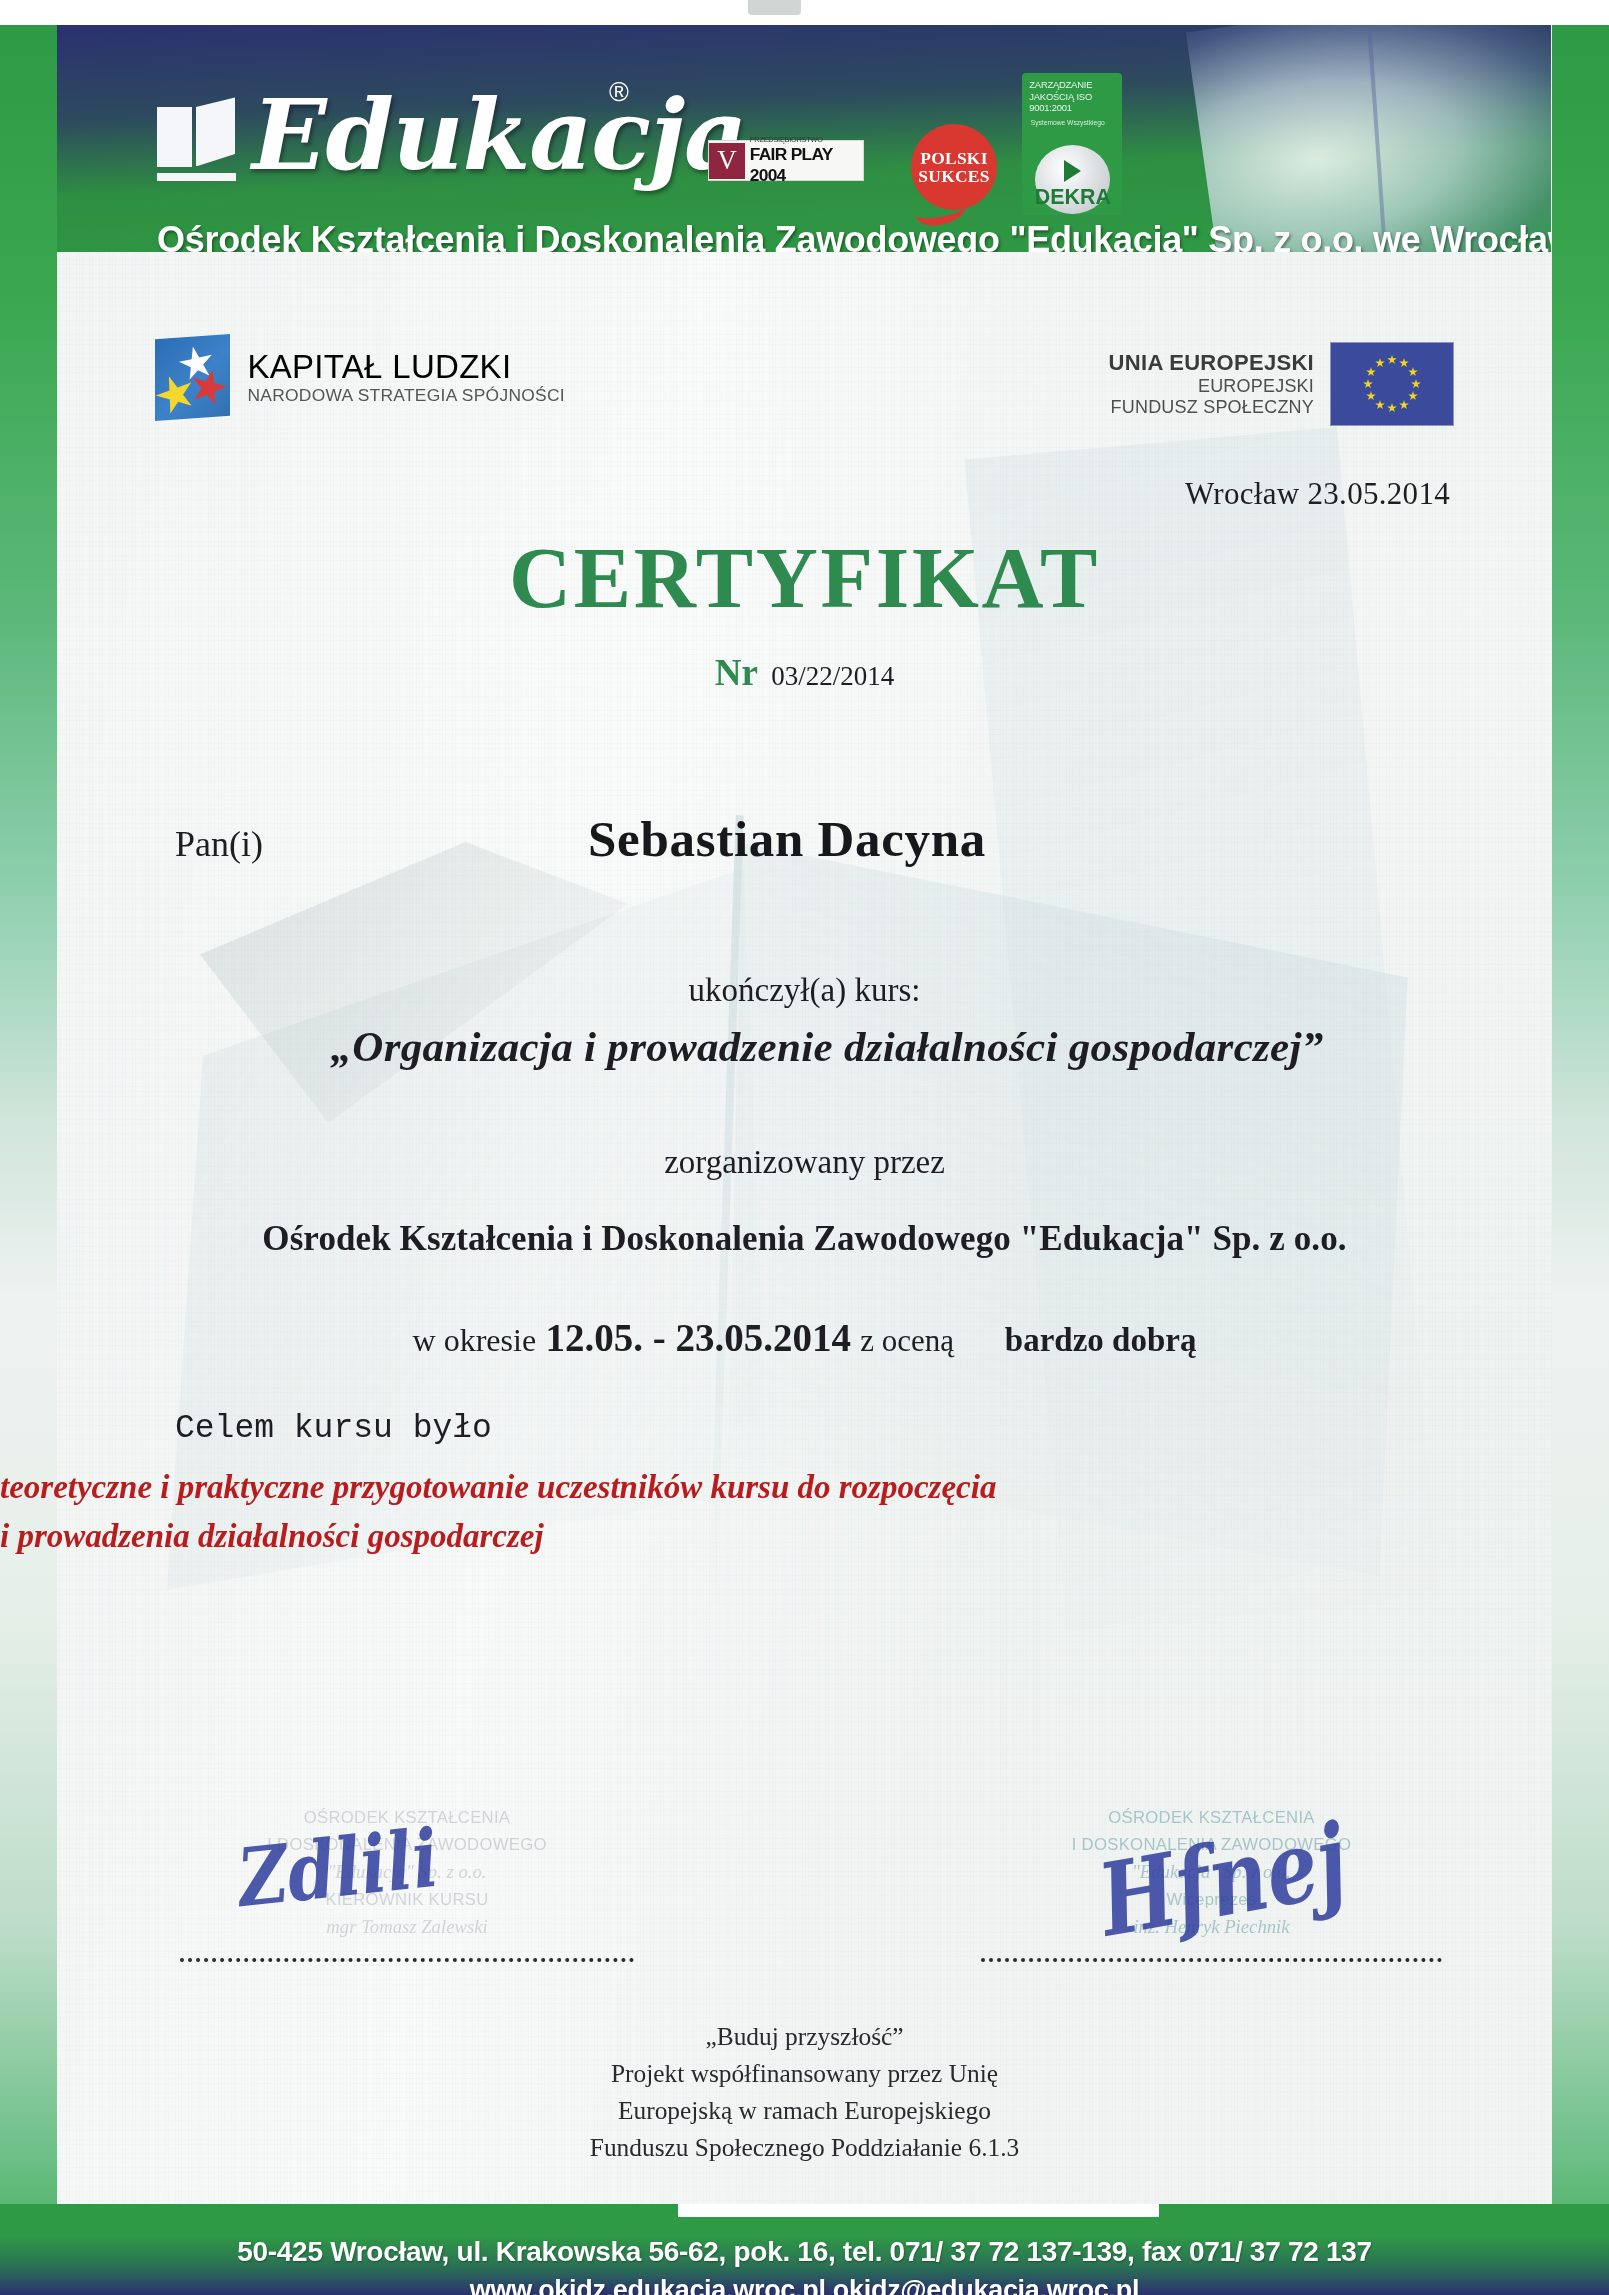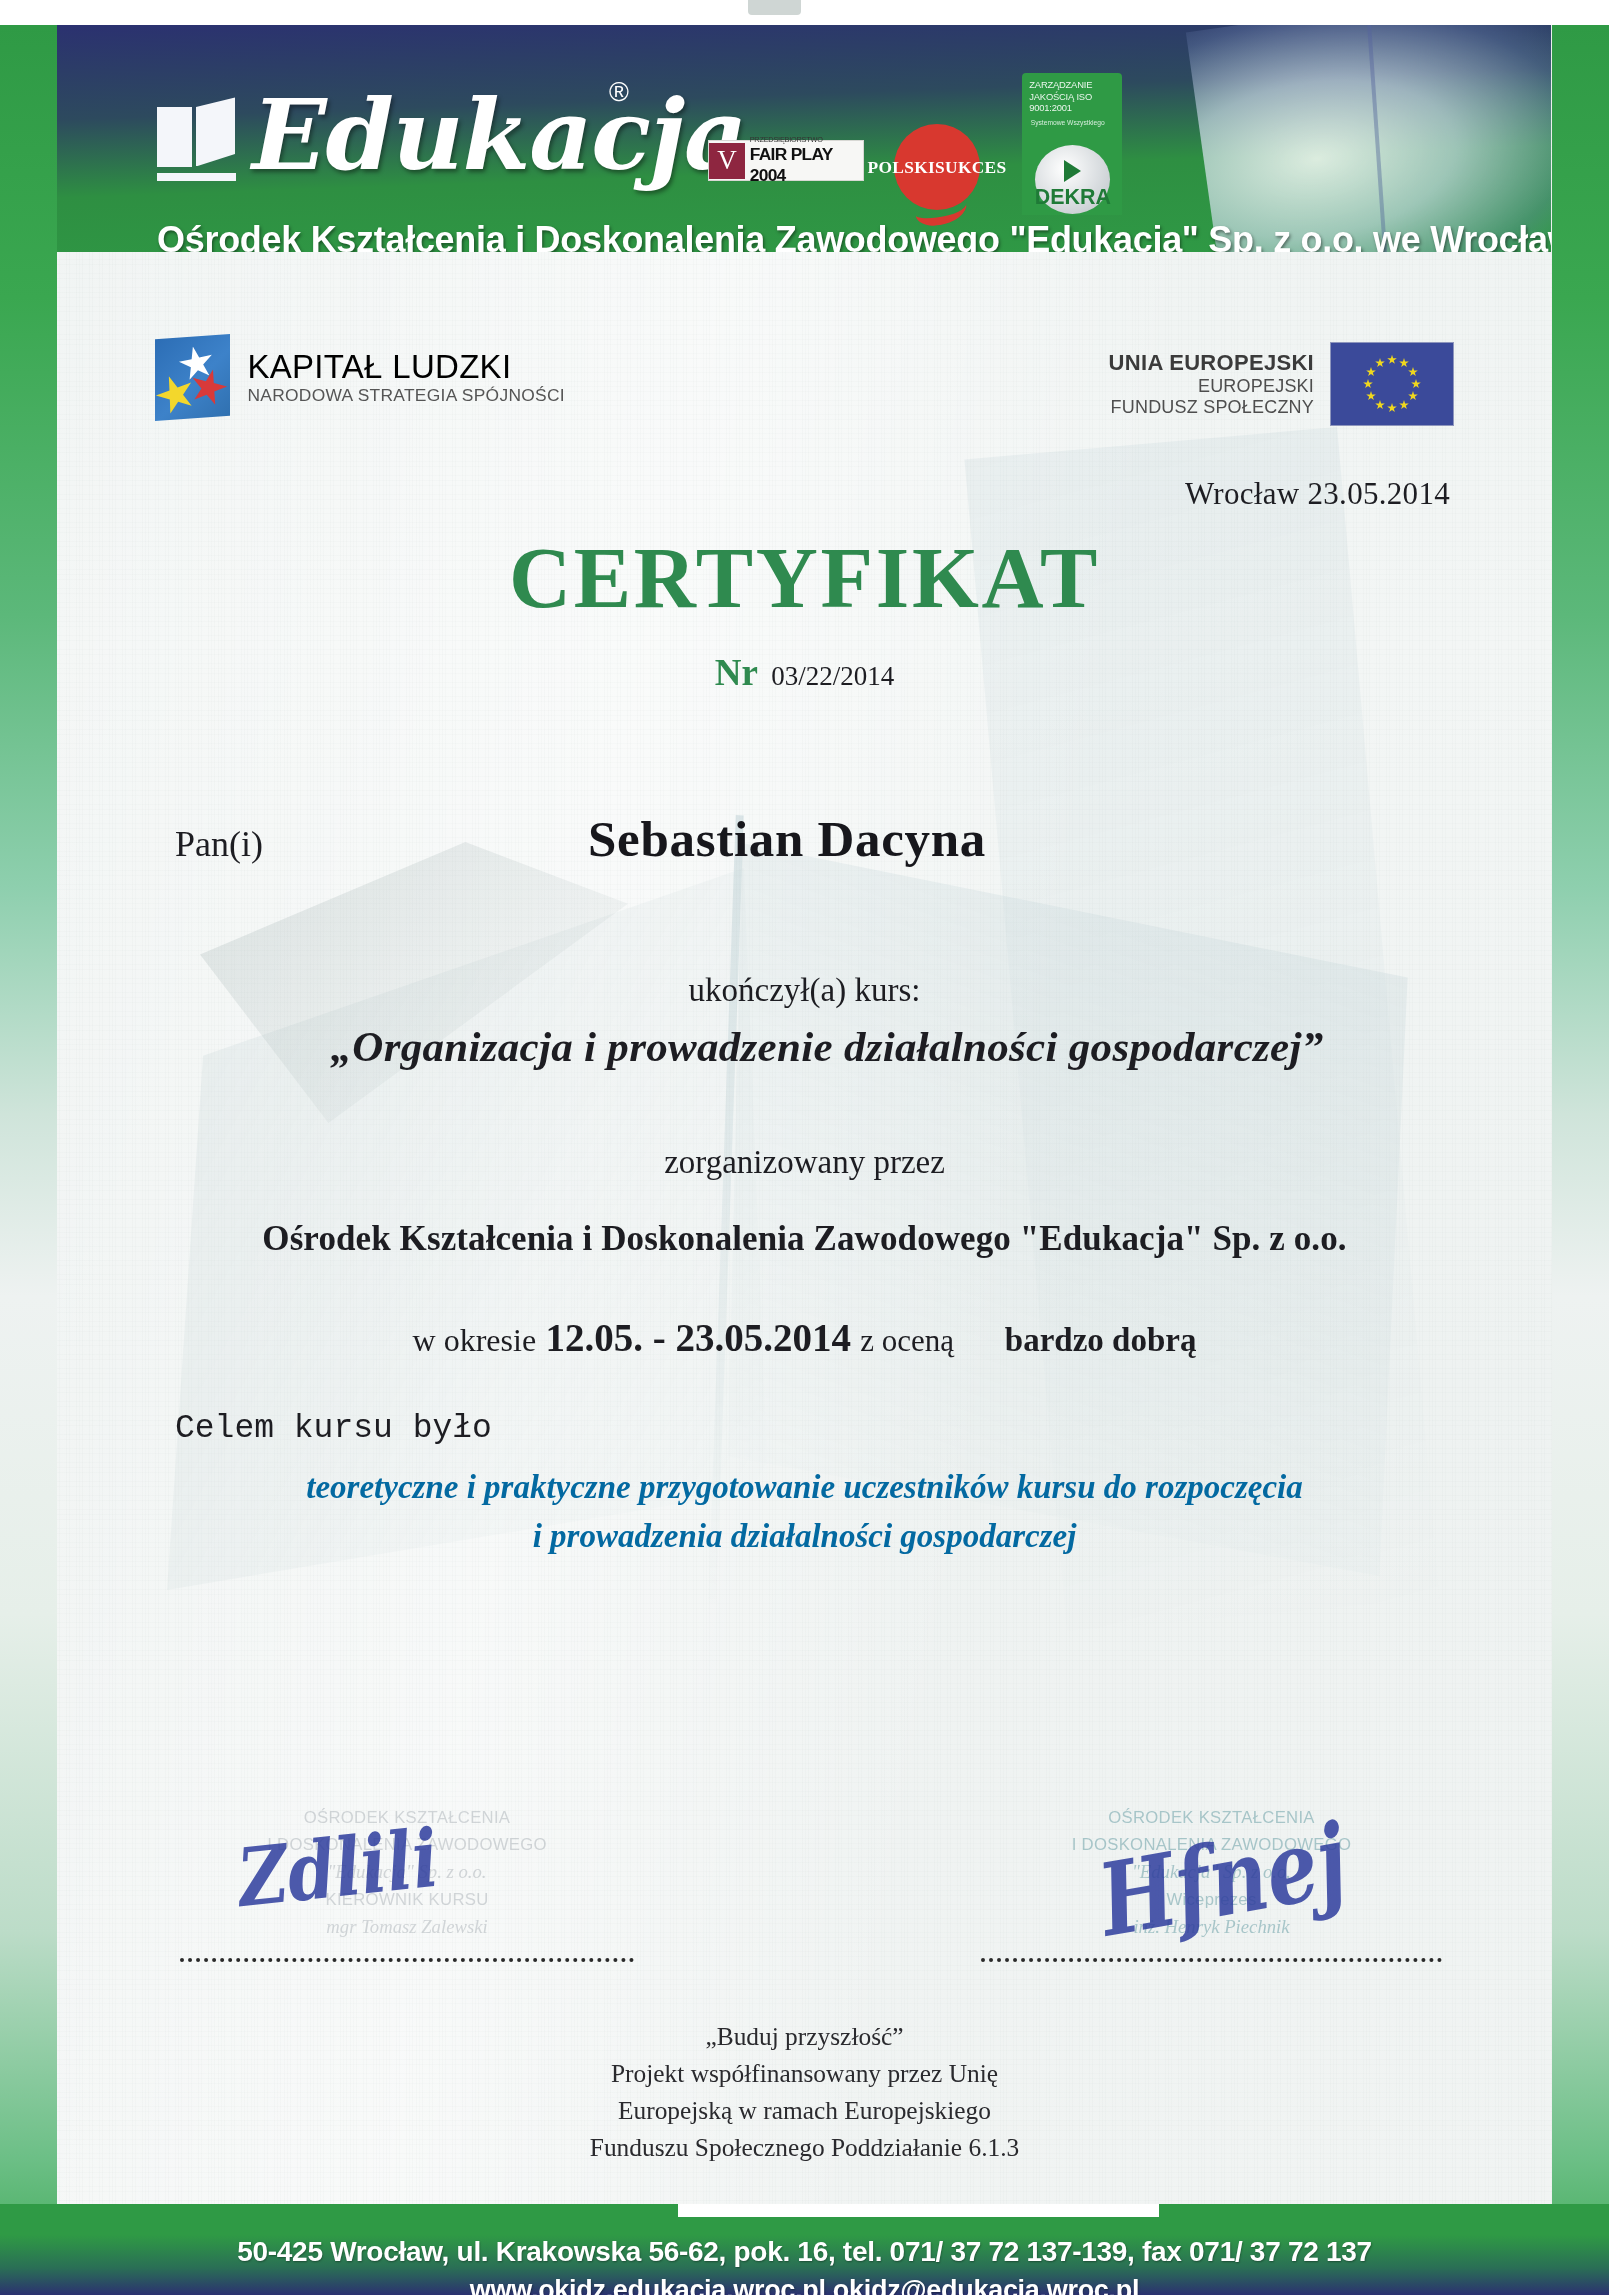--- a/index.html
+++ b/index.html
@@ -177,25 +177,25 @@
     color: #111;
     letter-spacing: -0.7px;
   }
 
   .badge-sukces {
     position: absolute;
     left: 837px; top: 99px;
     width: 90px; height: 107px;
   }
   .badge-sukces .q-ball {
-    position: absolute; left: 0; top: 0;
+    position: absolute; left: 17px; top: 0;
     width: 86px; height: 86px;
     border-radius: 50%;
     background: #d8382f;
-    display: flex; flex-direction: row;
+    display: flex; flex-direction: column;
     align-items: center; justify-content: center;
   }
   .badge-sukces .q-tail {
     position: absolute; left: 21.4px; top: 69px;
     width: 52px; height: 24px;
     border-bottom: 8.7px solid #d8382f;
     border-radius: 0 0 60% 40%;
     transform: rotate(-7deg);
   }
   .badge-sukces .q-t1, .badge-sukces .q-t2 {
@@ -459,26 +459,26 @@
   .goal-label {
     position: absolute;
     left: 175px; top: 1410px;
     font-family: Liberation Mono, monospace;
     font-size: 33px;
     color: #1d1d22;
   }
   .goal-text {
     position: absolute;
     left: 0; right: 0; top: 1463px;
-    text-align: center;
+    text-align: left;
     font-family: "Liberation Serif", serif;
     font-style: italic;
     font-weight: 700;
     font-size: 33px;
-    color: #0369a1;
+    color: #b91c1c;
     line-height: 49px;
   }
 
   
   .sig-block { position: absolute; top: 1804px; }
   .sig-block.left  { left: 180px;  width: 454px; }
   .sig-block.right { right: 167px; width: 461px; }
 
   .sig-stamp {
     position: absolute;

